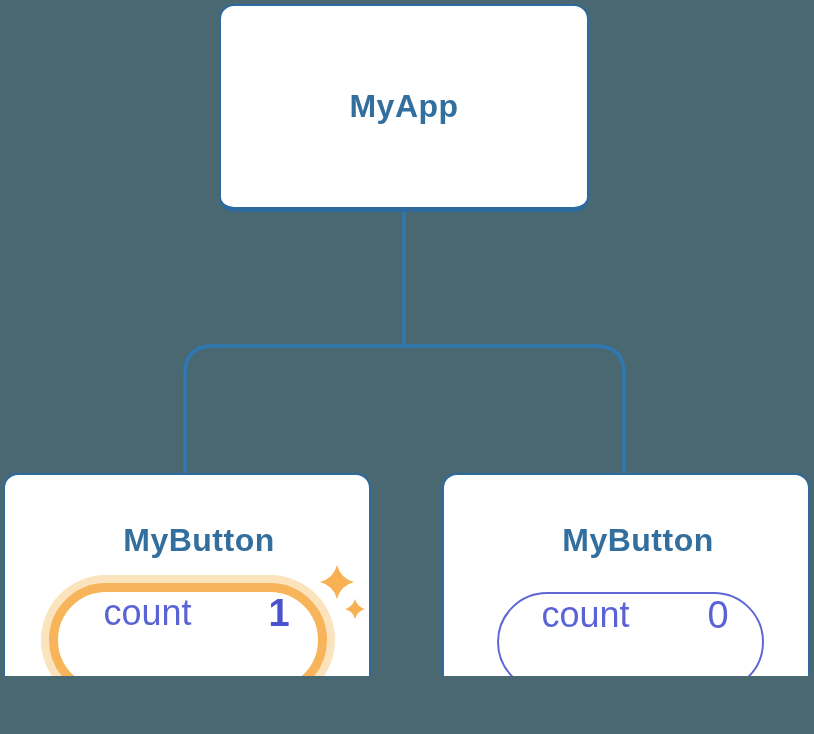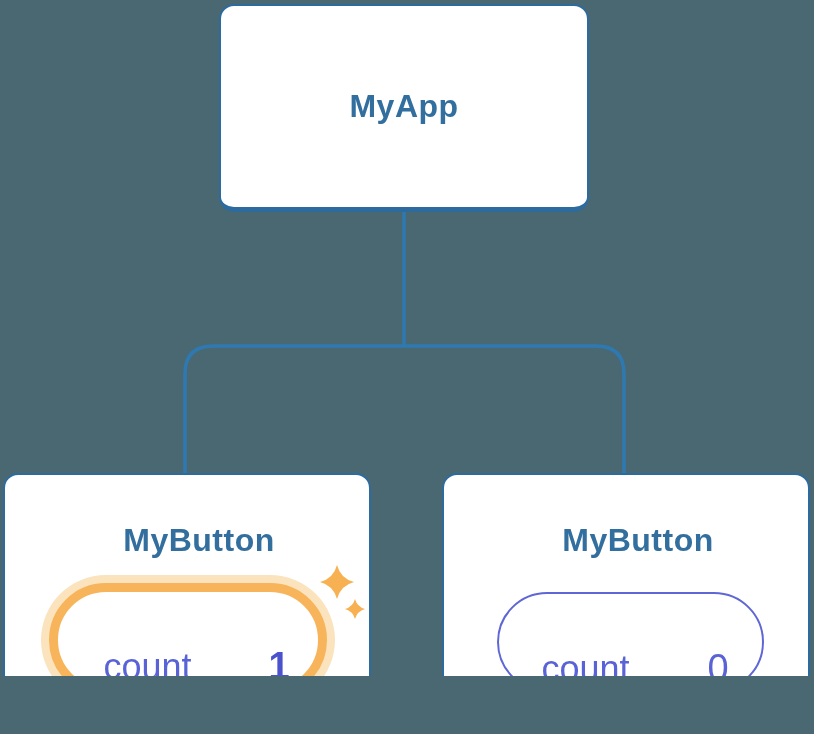--- a/index.html
+++ b/index.html
@@ -46,21 +46,21 @@
     text-align: center;
     line-height: 38px;
     padding-left: 24px;
   }
 
   .pill {
     position: absolute;
     background: #ffffff;
     box-sizing: border-box;
     display: flex;
-    align-items: flex-end;
+    align-items: flex-start;
     overflow: hidden;
   }
   .pill-active {
     left: 44px; top: 108px; width: 278px; height: 114px;
     border: 9px solid #f8b45a;
     border-radius: 60px;
     box-shadow: 0 0 0 8px #fbe3bd;
   }
   .pill-plain {
     left: 53px; top: 117px; width: 267px; height: 100px;

